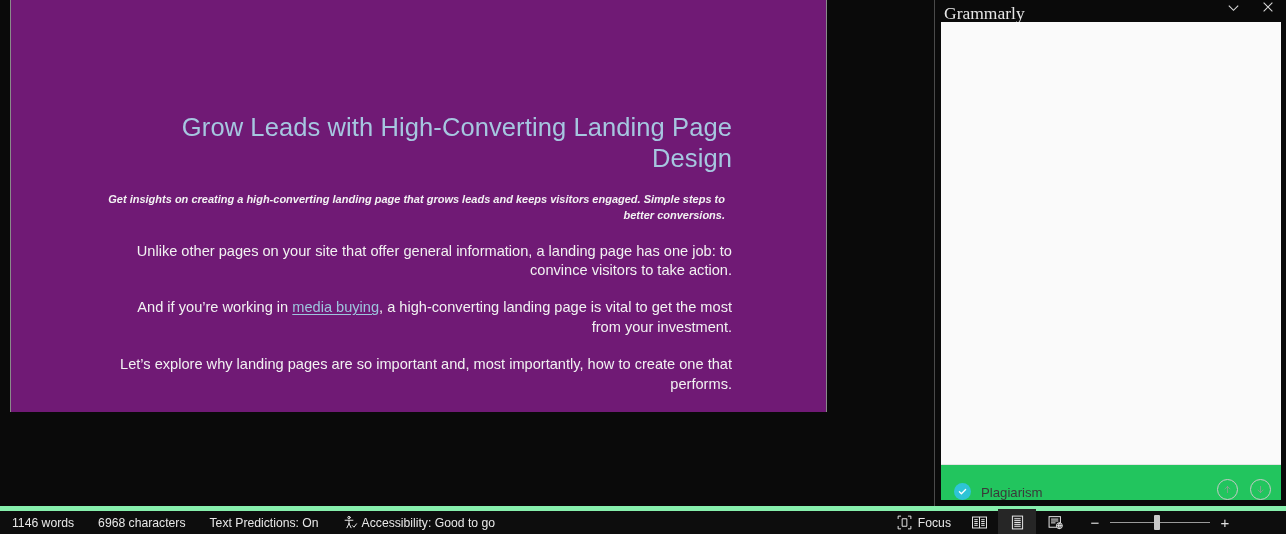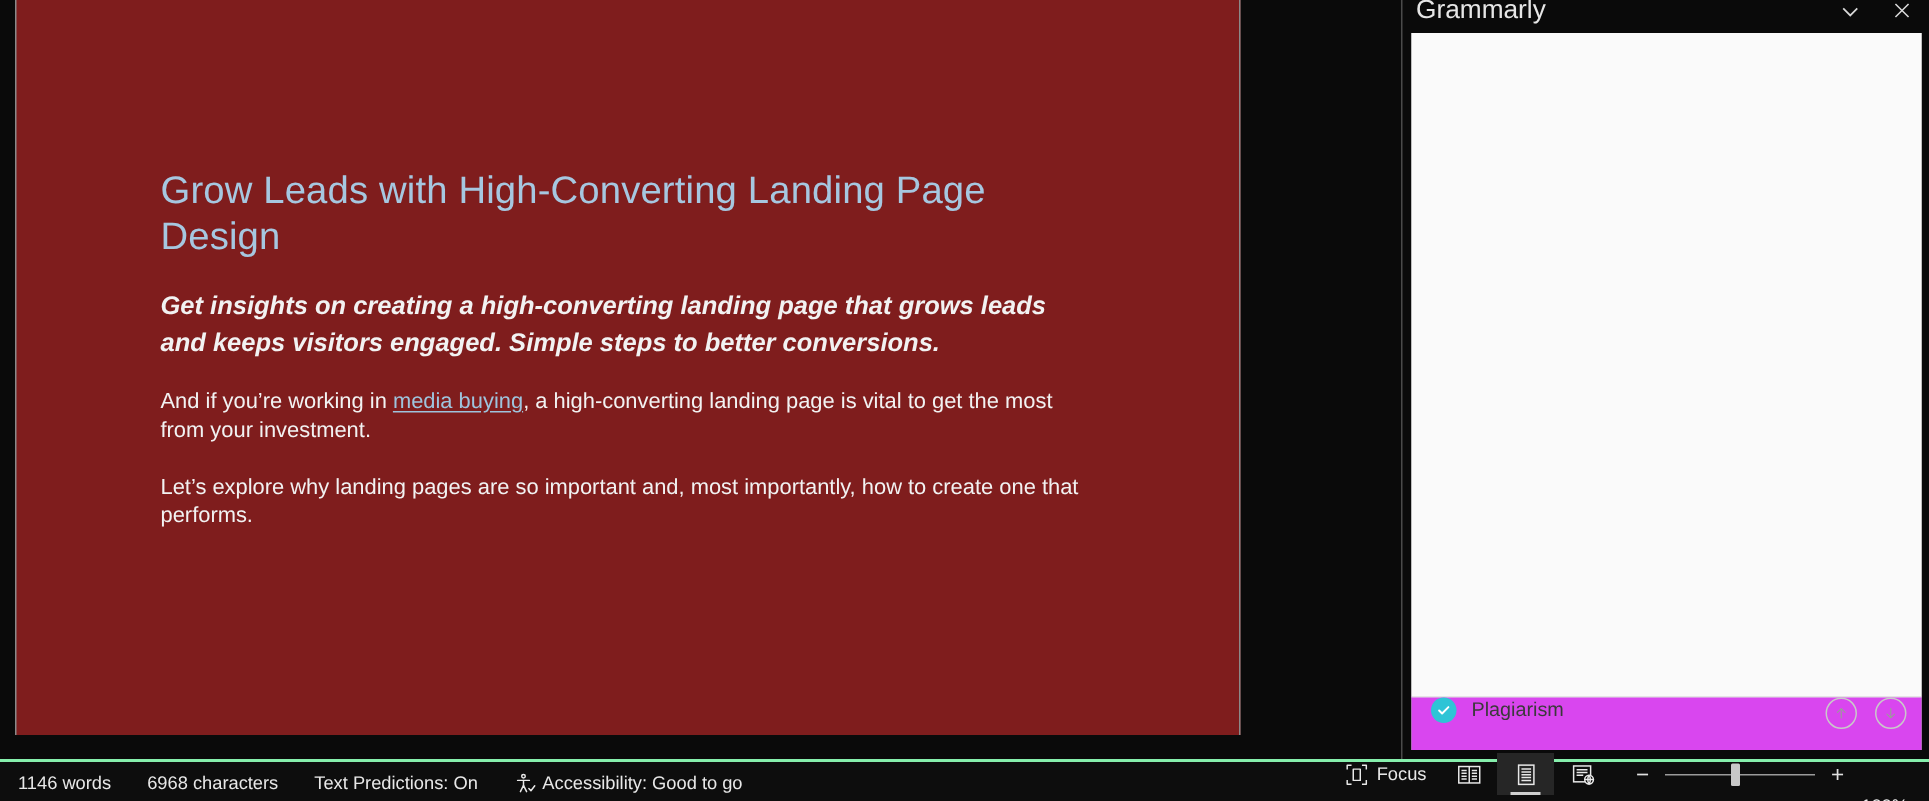--- a/index.html
+++ b/index.html
@@ -27,45 +27,46 @@
     height: 506px;
     background: #0a0a0a;
     overflow: hidden;
   }
 
   #doc-page {
     position: absolute;
     left: 10px;
     top: 0;
     width: 817px;
-    height: 490px;
-    background: #7f1d1d;
+    height: 412px;
+    background: #701a75;
     border-left: 1px solid #8a8a8a;
     border-right: 1px solid #8a8a8a;
+    text-align: right;
   }
 
   #doc-body {
     position: absolute;
     left: 96px;
     top: 0;
     width: 625px;
   }
 
   .doc-title {
     color: #a6c7e0;
     font-size: 25.5px;
     font-weight: 400;
     line-height: 1.22;
     margin-top: 112px;
     letter-spacing: 0.1px;
   }
 
   .doc-subtitle {
     color: #f2f2f2;
-    font-size: 17px;
+    font-size: 11px;
     font-weight: bold;
     font-style: italic;
     line-height: 1.43;
     margin-top: 18px;
     width: 618px;
   }
 
   .doc-para {
     color: #f2f2f2;
     font-size: 14.6px;
@@ -89,22 +90,23 @@
     background: #0a0a0a;
     border-left: 1px solid #4a4a4a;
   }
 
   #gram-header {
     position: absolute;
     left: 0; top: 0;
     width: 352px;
     height: 22px;
     display: flex;
-    align-items: flex-start;
+    align-items: flex-end;
     padding-left: 9px;
+    font-family: Liberation Serif, serif;
   }
 
   #gram-title {
     color: #e6e6e6;
     font-size: 17.5px;
     font-weight: 400;
     line-height: 1;
     margin-top: -2px;
   }
 
@@ -135,24 +137,24 @@
     flex-direction: column;
   }
 
   #gram-content {
     flex: 1;
     background: #fafafa;
   }
 
   #gram-footer {
     height: 36px;
-    background: #d946ef;
+    background: #22c55e;
     border-top: 1px solid #e4e4e4;
     display: flex;
-    align-items: flex-start;
+    align-items: flex-end;
     padding: 0 10px 0 13px;
   }
 
   #plagiarism-check {
     width: 17px; height: 17px;
     border-radius: 50%;
     background: #2ec4d6;
     display: flex;
     align-items: center;
     justify-content: center;
@@ -181,23 +183,23 @@
     cursor: pointer;
   }
 
   
   #status-bar {
     position: absolute;
     left: 0; bottom: 0;
     width: 1286px;
     height: 28px;
     background: #0d0d0d;
-    border-top: 2px solid #86efac;
-    display: flex;
-    align-items: flex-start;
+    border-top: 5px solid #86efac;
+    display: flex;
+    align-items: center;
     color: #e8e8e8;
     font-size: 12.2px;
   }
 
   .sb-item {
     display: flex;
     align-items: center;
     height: 28px;
     padding: 0 9px;
     cursor: pointer;
@@ -294,20 +296,21 @@
   <div id="doc-canvas">
     <div id="doc-page">
       <div id="doc-body">
 
         <h1 class="doc-title">Grow Leads with High-Converting Landing Page Design</h1>
 
         <p class="doc-subtitle">Get insights on creating a high-converting landing page that grows leads and keeps visitors engaged. Simple steps to better conversions.</p>
 
 
 
+        <p class="doc-para">Unlike other pages on your site that offer general information, a landing page has one job: to convince visitors to take action.</p>
 
         <p class="doc-para"><span>And if you’re working in </span><a class="doc-link">media buying</a><span>, a high-converting landing page is vital to get the most from your investment.</span></p>
 
         <p class="doc-para">Let’s explore why landing pages are so important and, most importantly, how to create one that performs.</p>
 
       </div>
     </div>
   </div>
 
   <div id="gram-pane">

